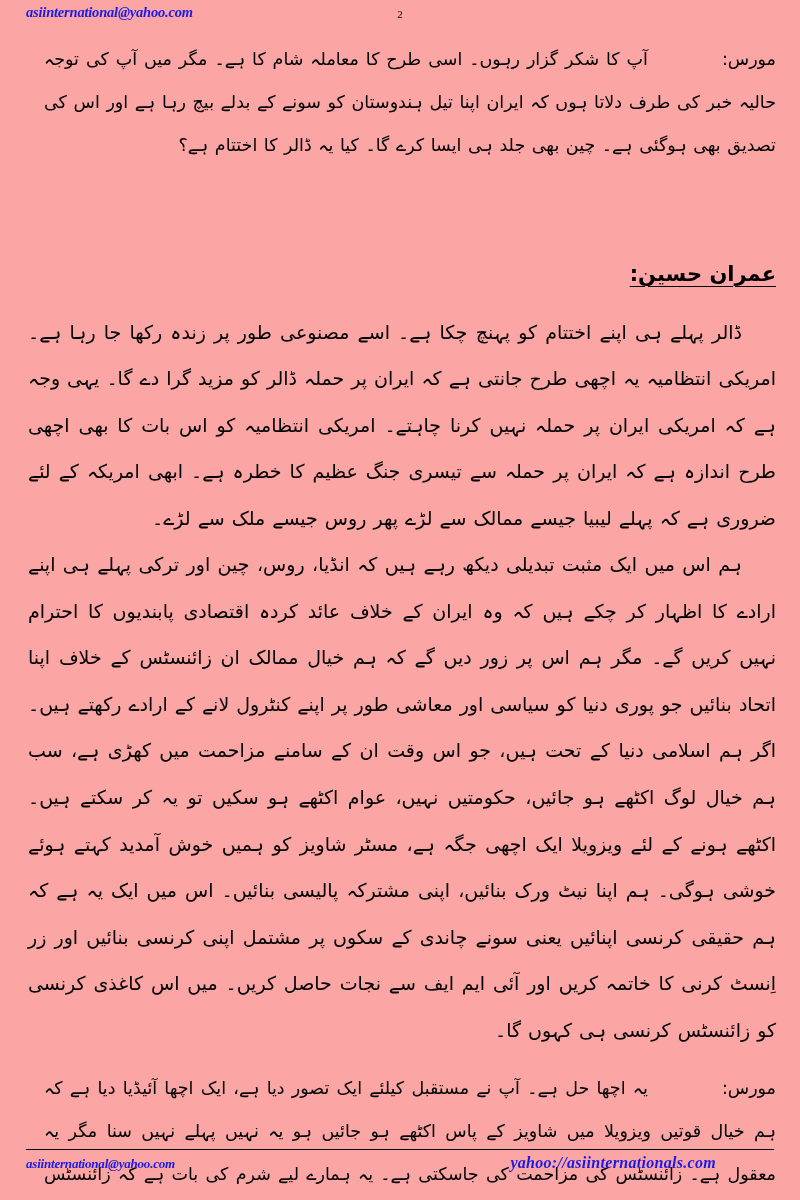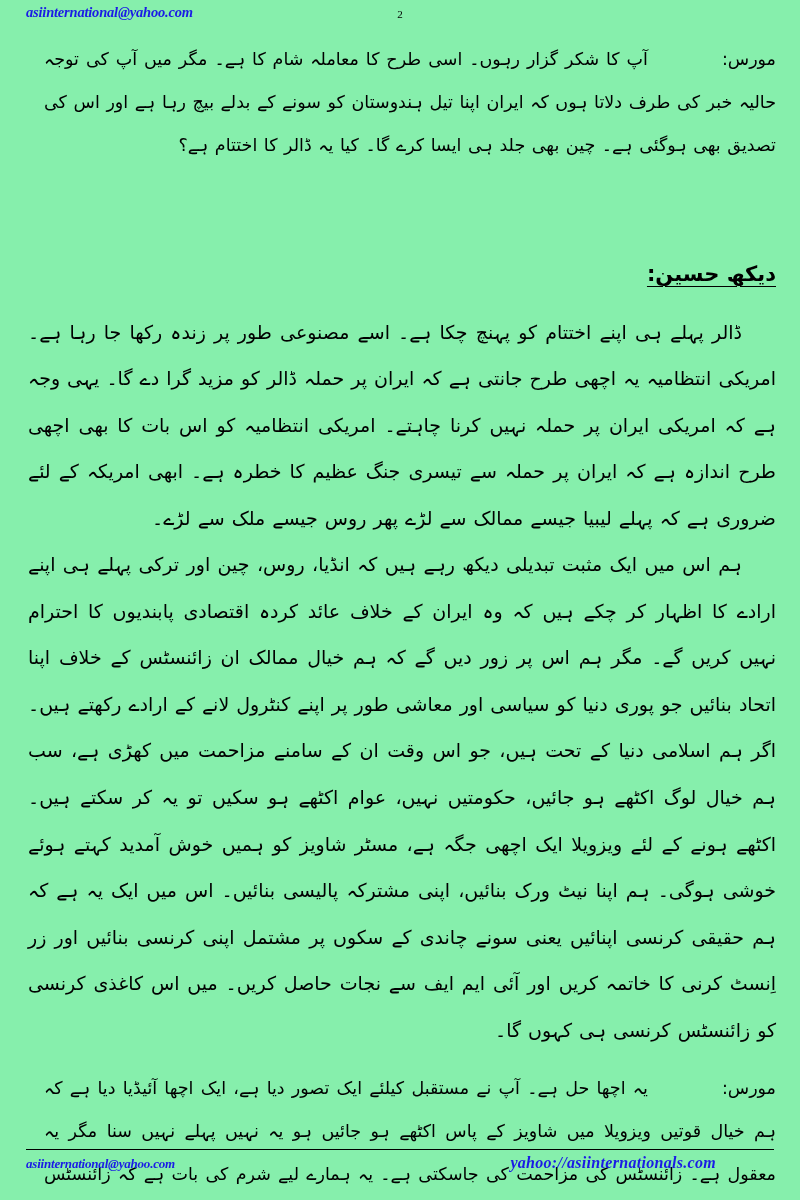--- a/index.html
+++ b/index.html
@@ -7,21 +7,21 @@
     margin: 0;
     padding: 0;
     background: #ffffff;
   }
 
   .page {
     position: relative;
     width: 800px;
     height: 1200px;
     margin: 0 auto;
-    background: #86efac;
+    background: #fca5a5;
     overflow: hidden;
     font-family: "DejaVu Sans", sans-serif;
     color: #000000;
     box-sizing: border-box;
   }
 
   
   .page-header {
     position: absolute;
     top: 0;
@@ -181,21 +181,21 @@
 
   <div class="content urdu">
 
     <p class="speech">
       <span class="speaker-inline">مورس:</span><span class="speaker-gap"></span><span>آپ کا شکر گزار رہوں۔ اسی طرح کا معاملہ شام کا ہے۔ مگر میں آپ کی توجہ حالیہ خبر کی طرف دلاتا ہوں کہ ایران اپنا تیل ہندوستان کو سونے کے بدلے بیچ رہا ہے اور اس کی تصدیق بھی ہوگئی ہے۔ چین بھی جلد ہی ایسا کرے گا۔ کیا یہ ڈالر کا اختتام ہے؟</span>
     </p>
 
     <div class="spacer-xl"></div>
 
     <div class="heading-row">
-      <span class="speaker-heading">دیکھ حسین:</span>
+      <span class="speaker-heading">عمران حسین:</span>
     </div>
 
     <div class="spacer-sm"></div>
 
     <p class="para">ڈالر پہلے ہی اپنے اختتام کو پہنچ چکا ہے۔ اسے مصنوعی طور پر زندہ رکھا جا رہا ہے۔ امریکی انتظامیہ یہ اچھی طرح جانتی ہے کہ ایران پر حملہ ڈالر کو مزید گرا دے گا۔ یہی وجہ ہے کہ امریکی ایران پر حملہ نہیں کرنا چاہتے۔ امریکی انتظامیہ کو اس بات کا بھی اچھی طرح اندازہ ہے کہ ایران پر حملہ سے تیسری جنگ عظیم کا خطرہ ہے۔ ابھی امریکہ کے لئے ضروری ہے کہ پہلے لیبیا جیسے ممالک سے لڑے پھر روس جیسے ملک سے لڑے۔</p>
 
     <p class="para">ہم اس میں ایک مثبت تبدیلی دیکھ رہے ہیں کہ انڈیا، روس، چین اور ترکی پہلے ہی اپنے ارادے کا اظہار کر چکے ہیں کہ وہ ایران کے خلاف عائد کردہ اقتصادی پابندیوں کا احترام نہیں کریں گے۔ مگر ہم اس پر زور دیں گے کہ ہم خیال ممالک ان زائنسٹس کے خلاف اپنا اتحاد بنائیں جو پوری دنیا کو سیاسی اور معاشی طور پر اپنے کنٹرول لانے کے ارادے رکھتے ہیں۔ اگر ہم اسلامی دنیا کے تحت ہیں، جو اس وقت ان کے سامنے مزاحمت میں کھڑی ہے، سب ہم خیال لوگ اکٹھے ہو جائیں، حکومتیں نہیں، عوام اکٹھے ہو سکیں تو یہ کر سکتے ہیں۔ اکٹھے ہونے کے لئے ویزویلا ایک اچھی جگہ ہے، مسٹر شاویز کو ہمیں خوش آمدید کہتے ہوئے خوشی ہوگی۔ ہم اپنا نیٹ ورک بنائیں، اپنی مشترکہ پالیسی بنائیں۔ اس میں ایک یہ ہے کہ ہم حقیقی کرنسی اپنائیں یعنی سونے چاندی کے سکوں پر مشتمل اپنی کرنسی بنائیں اور زر اِنسٹ کرنی کا خاتمہ کریں اور آئی ایم ایف سے نجات حاصل کریں۔ میں اس کاغذی کرنسی کو زائنسٹس کرنسی ہی کہوں گا۔</p>
 
     <div class="spacer-sm"></div>
 

